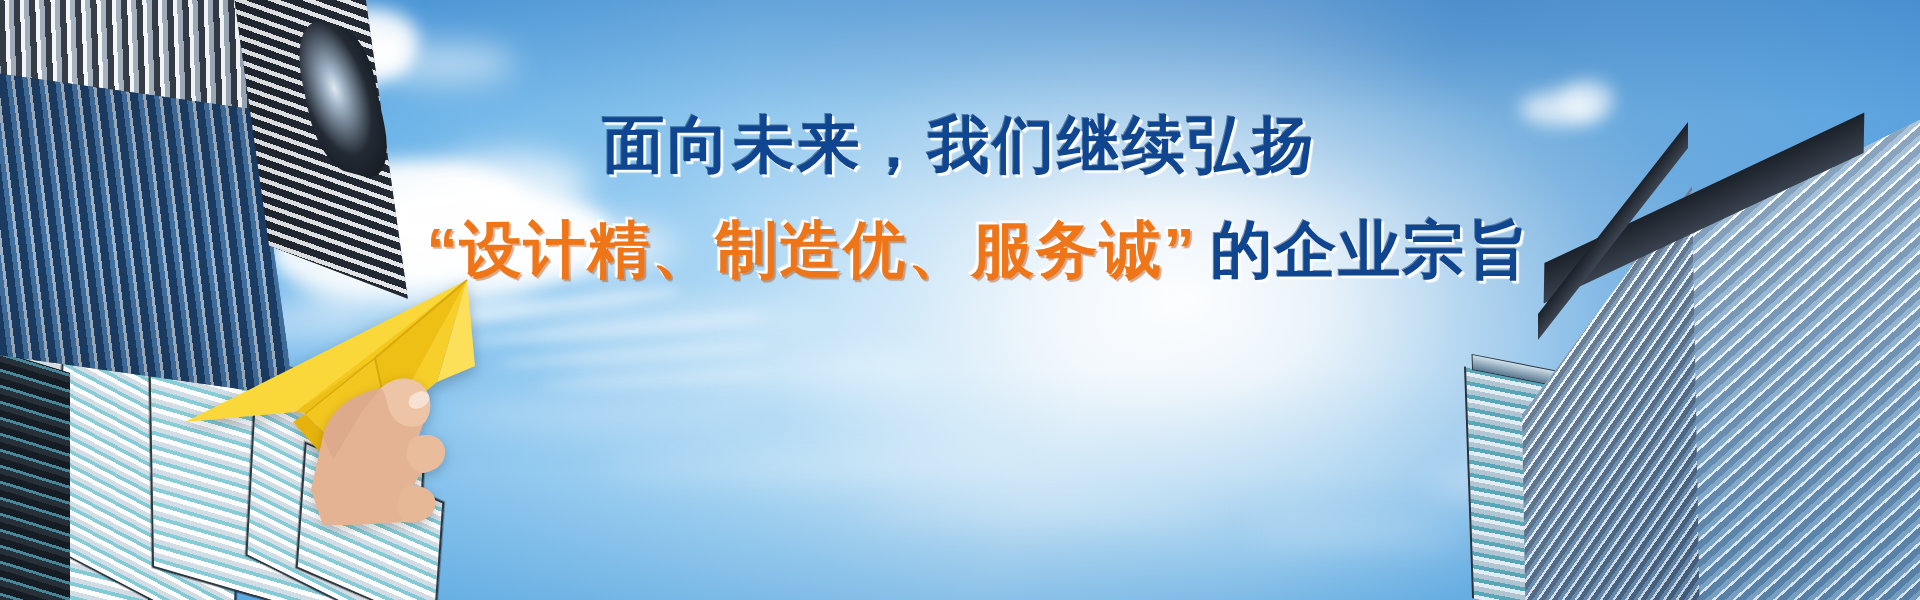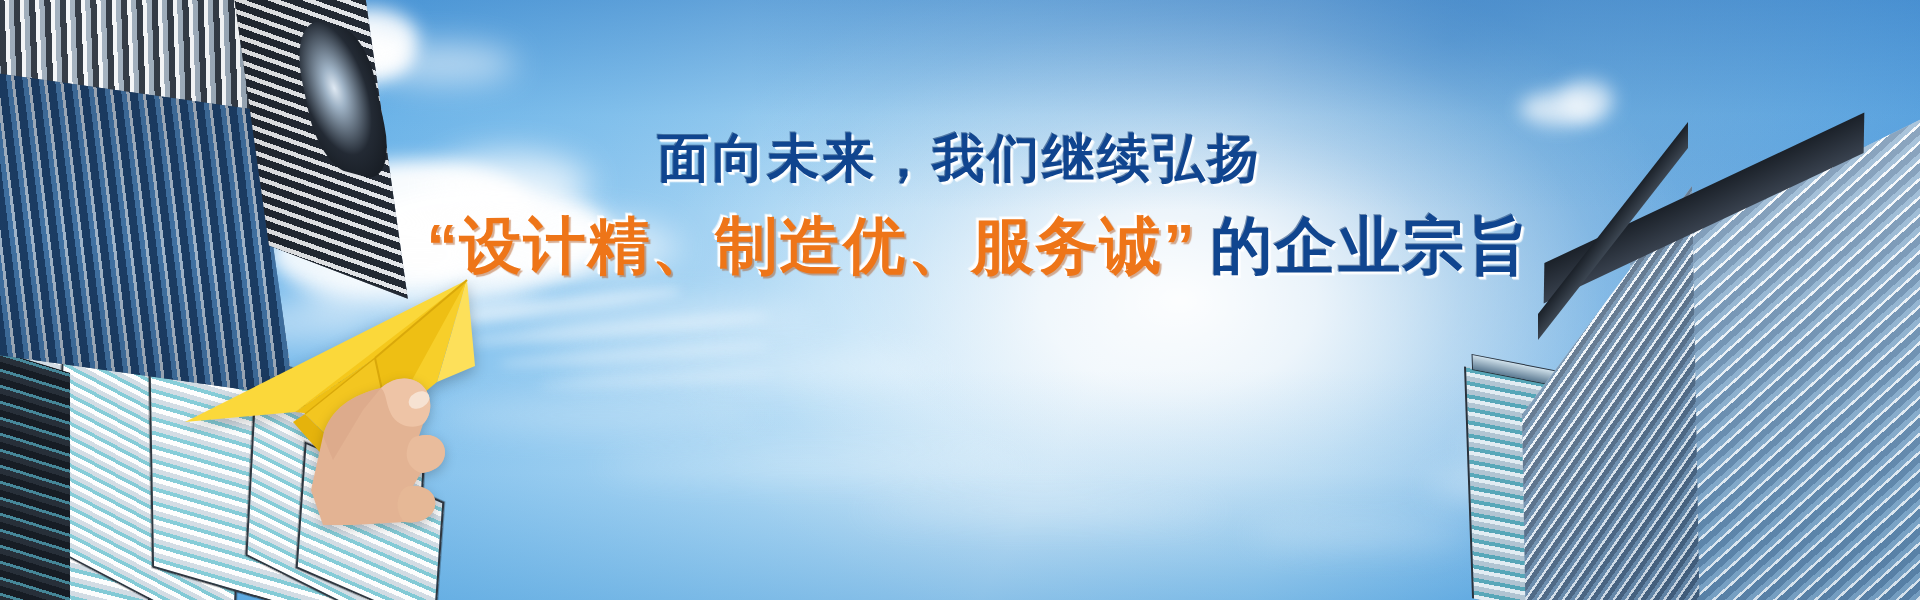--- a/index.html
+++ b/index.html
@@ -195,34 +195,33 @@
 
   
   .headline{
     position:absolute;
     left:0; right:0;
     top:108px;
     text-align:center;
     pointer-events:none;
   }
   .line1{
-    font-size:52px;
+    font-size:62px;
     line-height:1.18;
     font-weight:bold;
     color:#10458f;
     letter-spacing:3px;
     text-shadow:
        2px 2px 0 rgba(255,255,255,.95),
        3px 3px 1px rgba(255,255,255,.75),
       -1px -1px 0 rgba(8,46,104,.55);
     white-space:nowrap;
-    margin-top:20px;
   }
   .line2{
-    margin-top:20px;
+    margin-top:32px;
     font-size:62px;
     line-height:1.18;
     font-weight:bold;
     letter-spacing:2px;
     white-space:nowrap;
     padding-left:37px;
   }
   .quote-seg{
     color:#ee7518;
     text-shadow:

